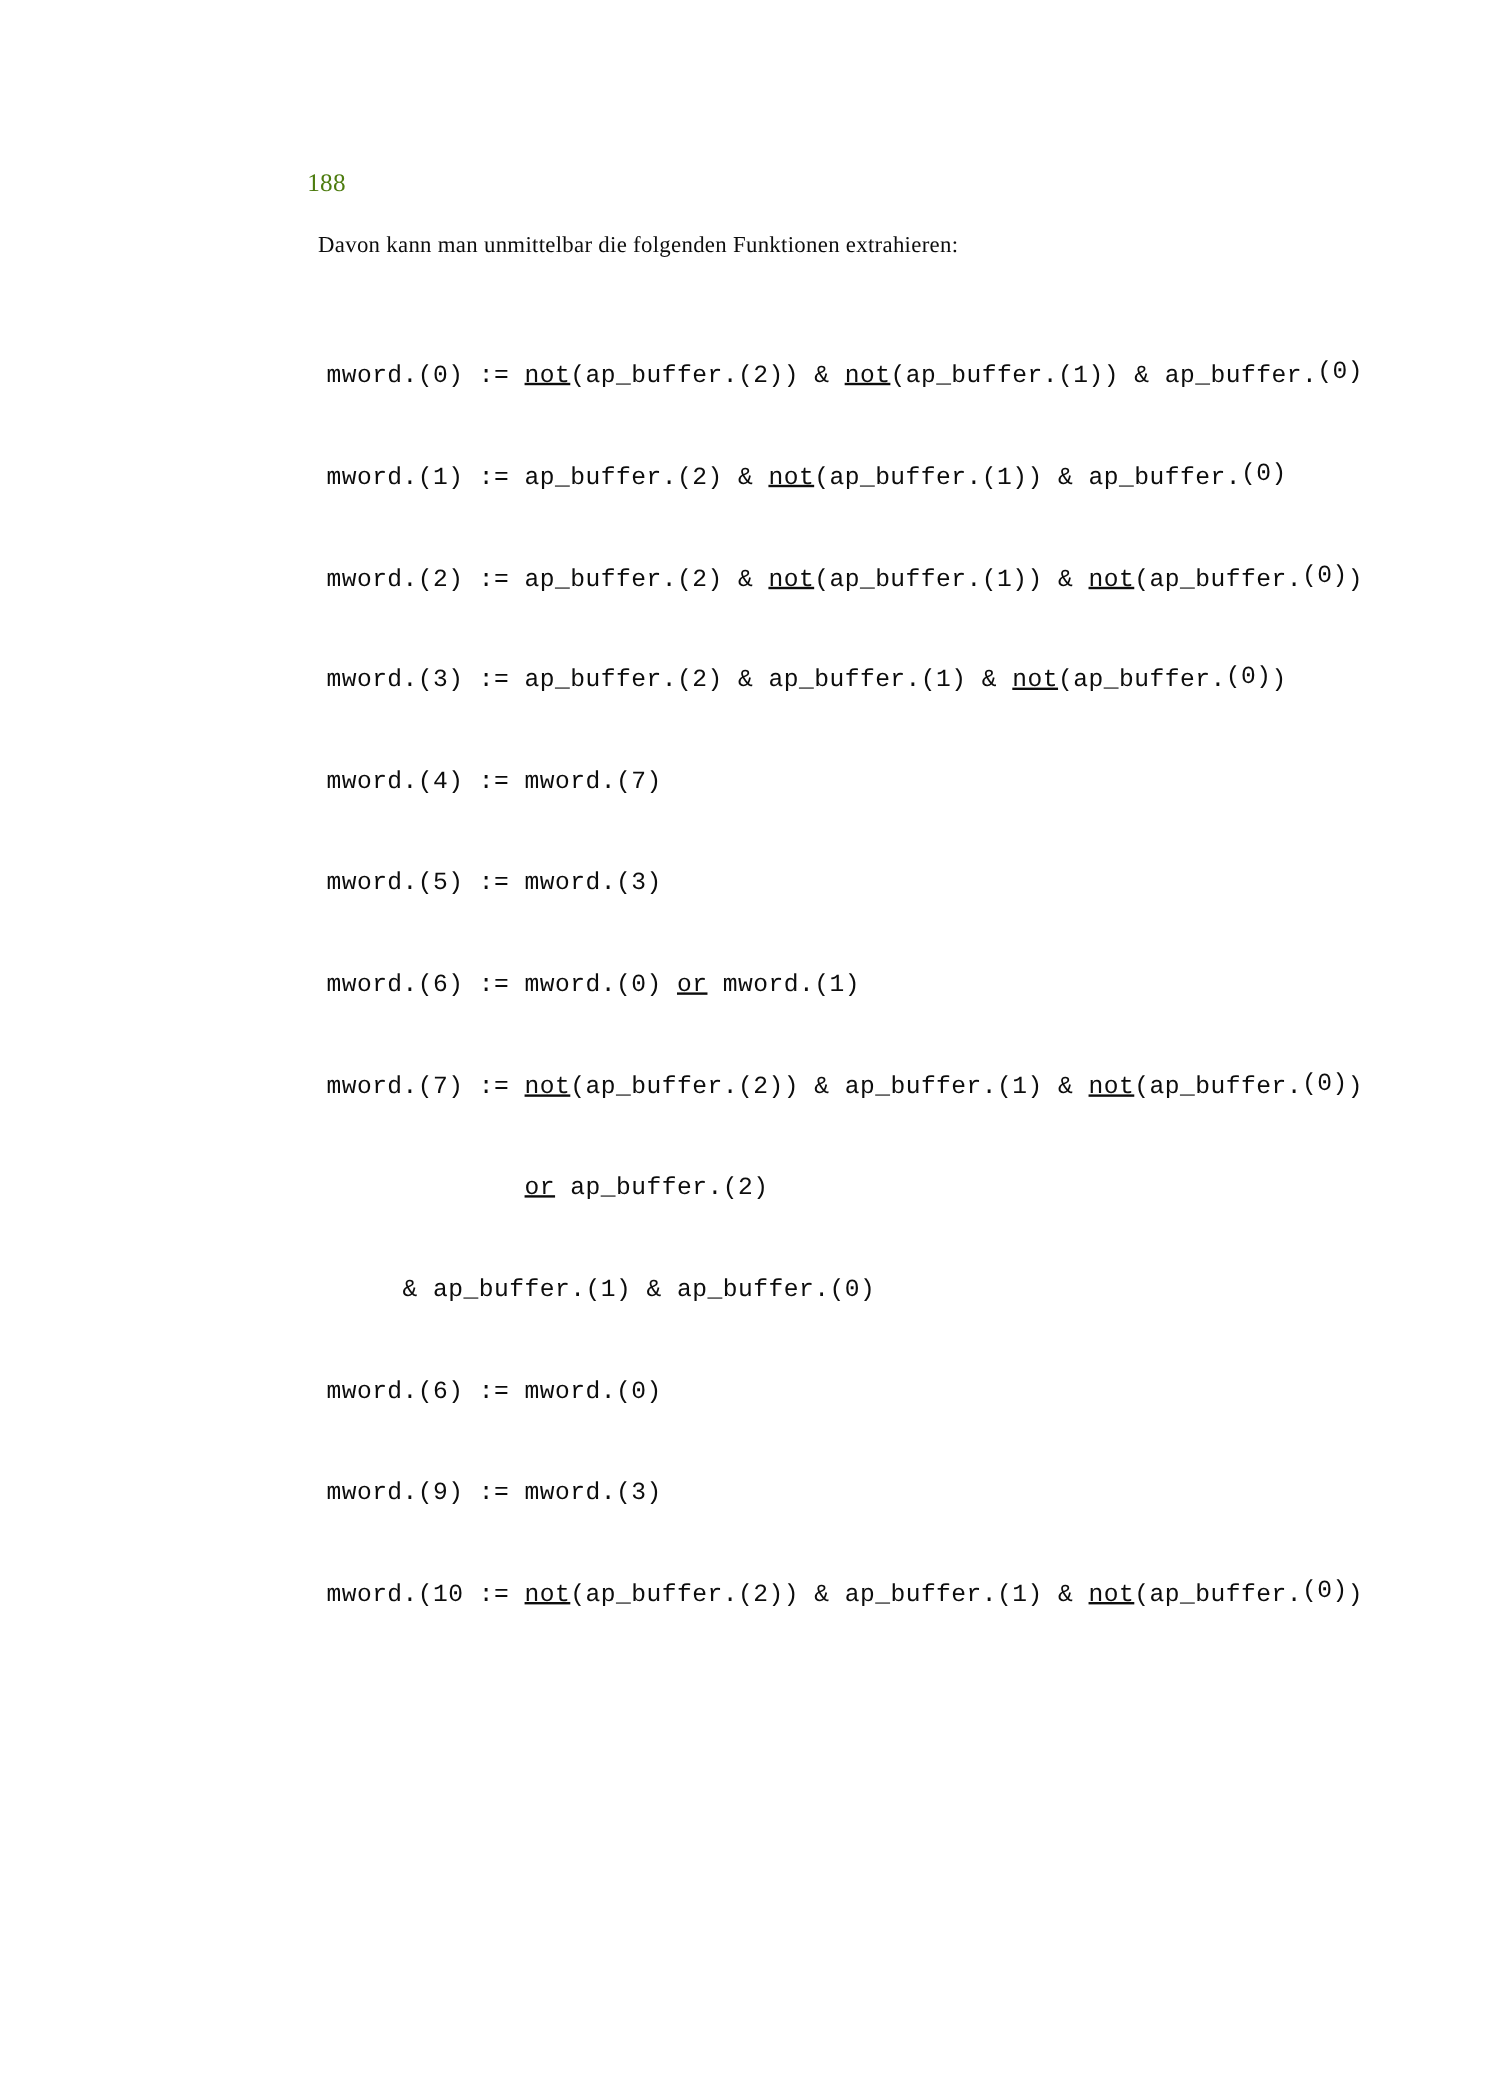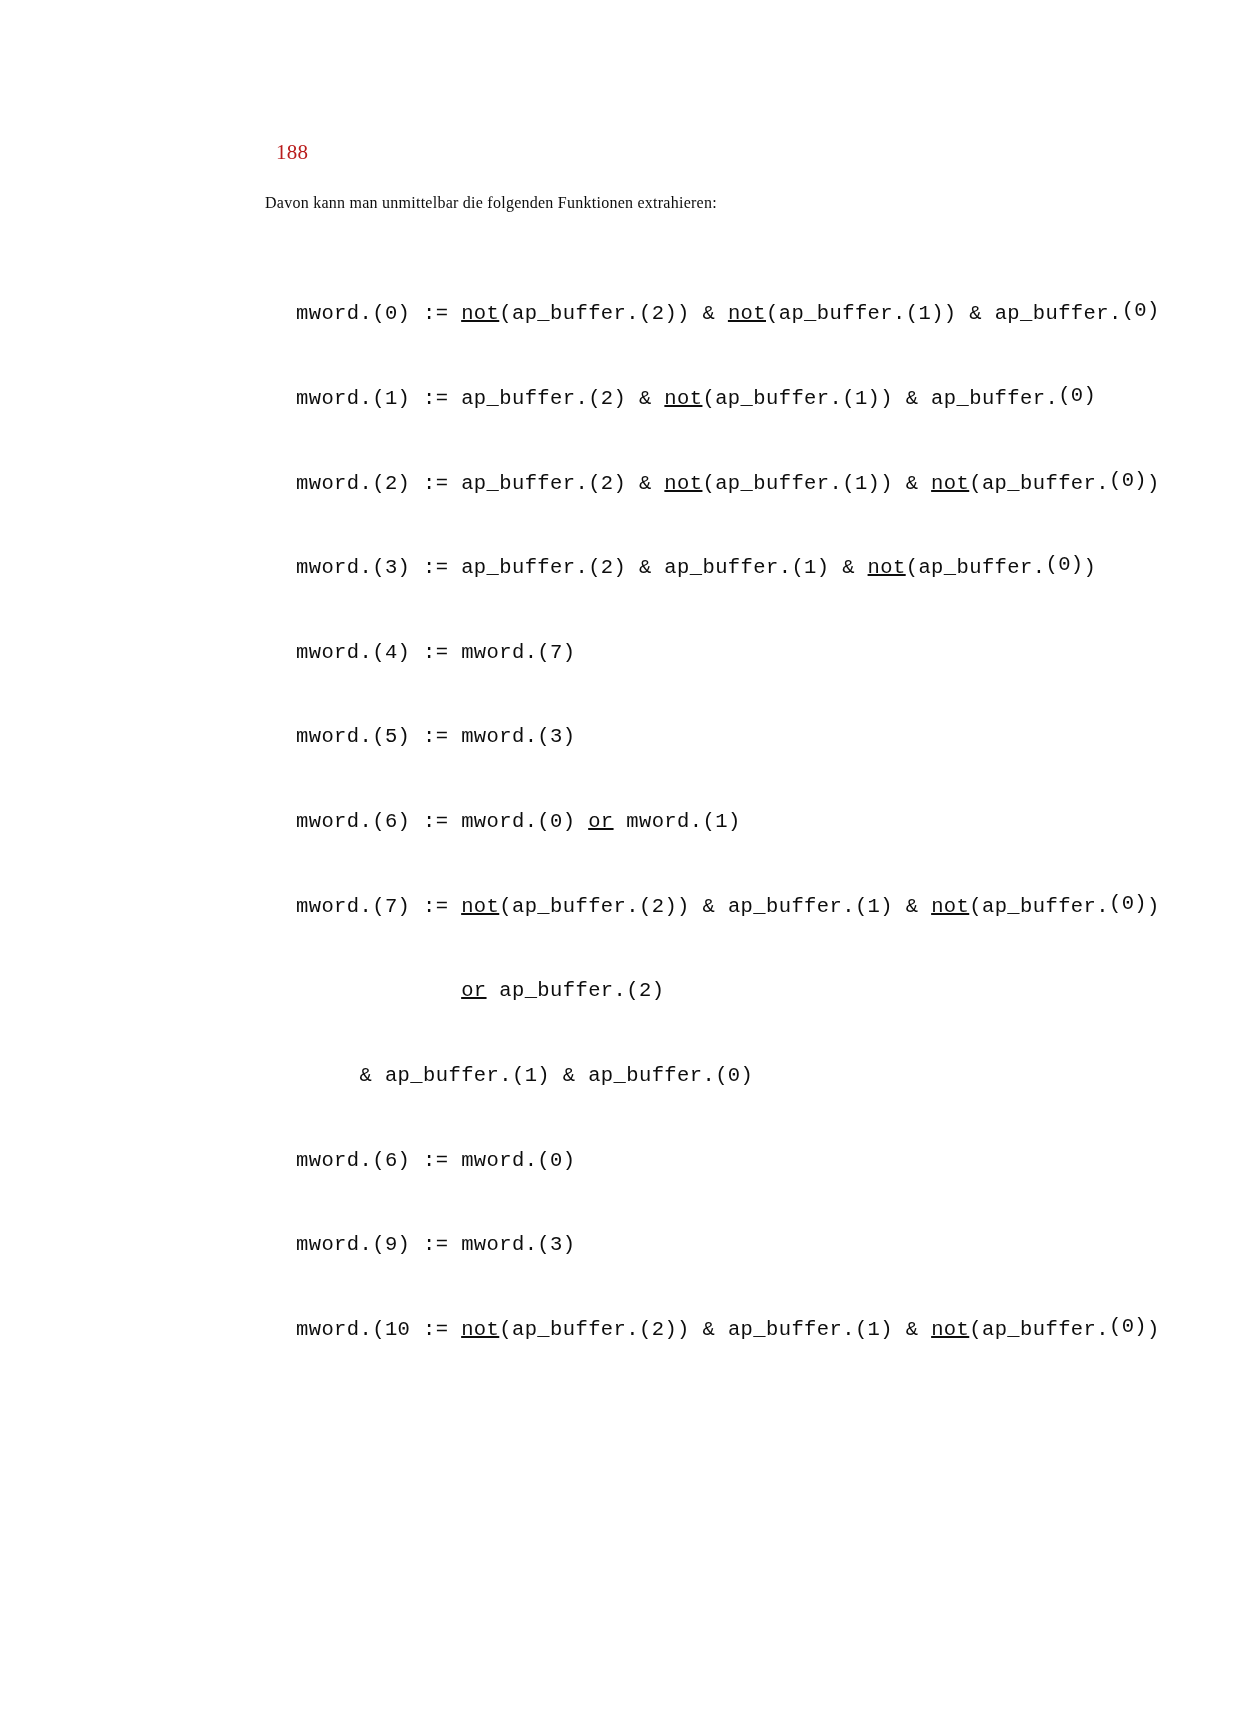--- a/index.html
+++ b/index.html
@@ -9,52 +9,51 @@
   }
   .page {
     position: relative;
     width: 1259px;
     height: 1733px;
     background: #ffffff;
     overflow: hidden;
   }
   .page-number {
     position: absolute;
-    left: 276px;
+    left: 256px;
     top: 140px;
     font-family: "Liberation Serif", serif;
     font-size: 21px;
-    color: #b91c1c;
+    color: #4d7c0f;
     letter-spacing: 0.2px;
   }
   .intro-line {
     position: absolute;
     left: 265px;
     top: 194px;
     font-family: "Liberation Serif", serif;
-    font-size: 16px;
+    font-size: 19px;
     color: #0d0d0d;
     letter-spacing: 0.25px;
     white-space: nowrap;
   }
   .code-block {
     position: absolute;
     left: 272px;
     top: 244px;
     font-family: "Liberation Mono", monospace;
     font-size: 20.5px;
     line-height: 28.2px;
     color: #0d0d0d;
     white-space: pre;
     letter-spacing: 0.4px;
   }
   .code-line {
     white-space: pre;
     min-height: 28.2px;
-    margin-left: 24px;
   }
   .kw {
     text-decoration: underline;
     text-underline-offset: 1px;
   }
   .sup {
     font-size: 20.5px;
     position: relative;
     top: -3px;
   }

